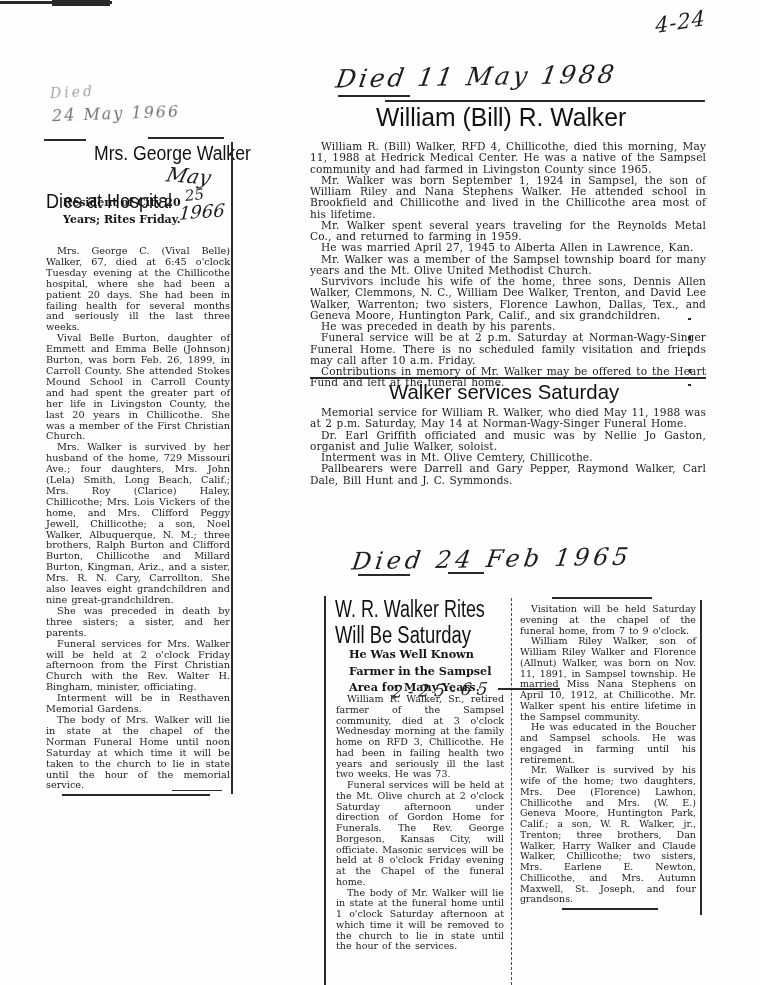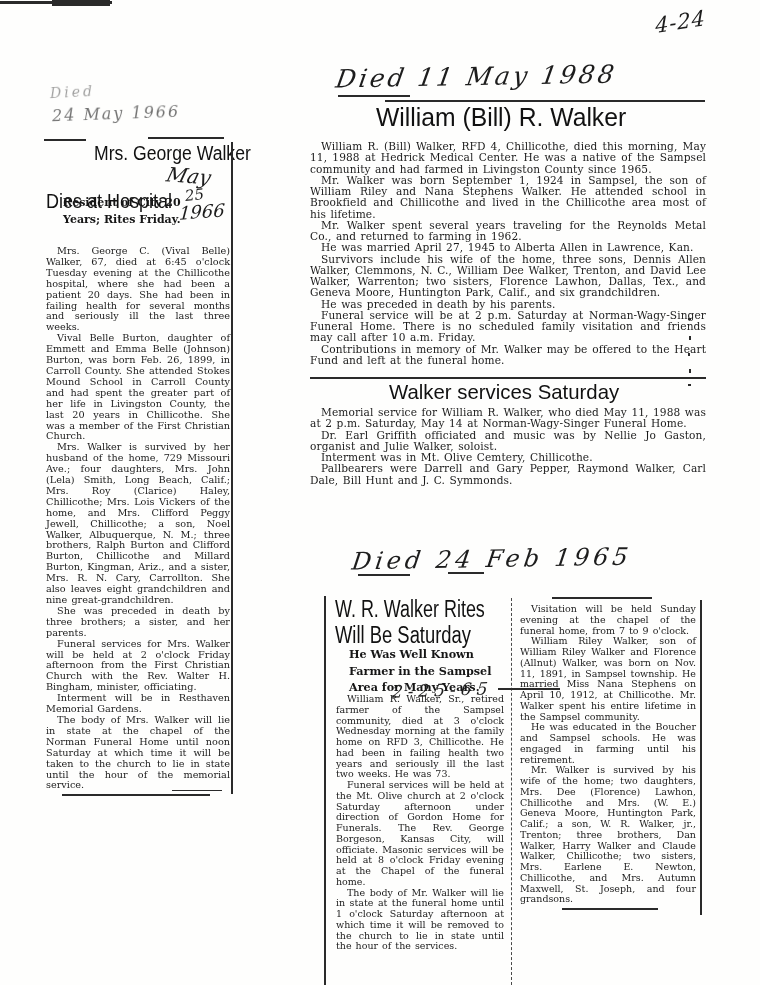--- a/index.html
+++ b/index.html
@@ -65,43 +65,44 @@
   <div class="hw abs" style="left:185px;top:188px;font-size:15px;transform:rotate(-6deg);">25</div>
   <div class="hw abs" style="left:179px;top:203px;font-size:18px;transform:rotate(-4deg) skewX(-8deg);">1966</div>
 
   <div class="subhead abs" style="left:63px;top:196px;font-size:11px;">Resident of City 20</div>
   <div class="subhead abs" style="left:63px;top:213px;font-size:11px;">Years; Rites Friday.</div>
 
   <div class="bodycol col-1966">
     <p>Mrs. George C. (Vival Belle) Walker, 67, died at 6:45 o'clock Tuesday evening at the Chillicothe hospital, where she had been a patient 20 days. She had been in failing health for several months and seriously ill the last three weeks.</p>
     <p>Vival Belle Burton, daughter of Emmett and Emma Belle (Johnson) Burton, was born Feb. 26, 1899, in Carroll County. She attended Stokes Mound School in Carroll County and had spent the greater part of her life in Livingston County, the last 20 years in Chillicothe. She was a member of the First Christian Church.</p>
     <p>Mrs. Walker is survived by her husband of the home, 729 Missouri Ave.; four daughters, Mrs. John (Lela) Smith, Long Beach, Calif.; Mrs. Roy (Clarice) Haley, Chillicothe; Mrs. Lois Vickers of the home, and Mrs. Clifford Peggy Jewell, Chillicothe; a son, Noel Walker, Albuquerque, N. M.; three brothers, Ralph Burton and Clifford Burton, Chillicothe and Millard Burton, Kingman, Ariz., and a sister, Mrs. R. N. Cary, Carrollton. She also leaves eight grandchildren and nine great-grandchildren.</p>
-    <p>She was preceded in death by three brothers; a sister, and her parents.</p>
+    <p>She was preceded in death by three sisters; a sister, and her parents.</p>
     <p>Funeral services for Mrs. Walker will be held at 2 o'clock Friday afternoon from the First Christian Church with the Rev. Walter H. Bingham, minister, officiating.</p>
     <p>Interment will be in Resthaven Memorial Gardens.</p>
     <p>The body of Mrs. Walker will lie in state at the chapel of the Norman Funeral Home until noon Saturday at which time it will be taken to the church to lie in state until the hour of the memorial service.</p>
   </div>
 
   <div class="rule" style="left:231px;top:142px;width:2px;height:652px;"></div>
   <div class="rule" style="left:62px;top:794px;width:148px;height:2px;"></div>
   <div class="rule" style="left:172px;top:790px;width:50px;height:1px;"></div>
 
   <div class="hw abs" style="left:336px;top:64px;font-size:25px;letter-spacing:3px;transform:rotate(-1deg) skewX(-10deg);">Died 11 May 1988</div>
   <div class="rule" style="left:338px;top:95px;width:72px;height:2px;"></div>
   <div class="rule" style="left:385px;top:100px;width:320px;height:2px;"></div>
 
   <div class="head abs center" style="left:310px;top:104px;width:396px;font-size:26px;">
     <span style="transform:scaleX(.95);">William (Bill) R. Walker</span>
   </div>
 
   <div class="bodycol col-1988">
     <p>William R. (Bill) Walker, RFD 4, Chillicothe, died this morning, May 11, 1988 at Hedrick Medical Center. He was a native of the Sampsel community and had farmed in Livingston County since 1965.</p>
     <p>Mr. Walker was born September 1, 1924 in Sampsel, the son of William Riley and Nana Stephens Walker. He attended school in Brookfield and Chillicothe and lived in the Chillicothe area most of his lifetime.</p>
-    <p>Mr. Walker spent several years traveling for the Reynolds Metal Co., and returned to farming in 1962.</p>
+    <p>Mr. Walker spent several years traveling for the Reynolds Metal Co., and returned to farming in 1959.</p>
     <p>He was married April 27, 1945 to Alberta Allen in Lawrence, Kan.</p>
+    <p>Mr. Walker was a member of the Sampsel township board for many years and the Mt. Olive United Methodist Church.</p>
     <p>Survivors include his wife of the home, three sons, Dennis Allen Walker, Clemmons, N. C., William Dee Walker, Trenton, and David Lee Walker, Warrenton; two sisters, Florence Lawhon, Dallas, Tex., and Geneva Moore, Huntington Park, Calif., and six grandchildren.</p>
     <p>He was preceded in death by his parents.</p>
     <p>Funeral service will be at 2 p.m. Saturday at Norman-Wagy-Singer Funeral Home. There is no scheduled family visitation and friends may call after 10 a.m. Friday.</p>
     <p>Contributions in memory of Mr. Walker may be offered to the Heart Fund and left at the funeral home.</p>
   </div>
 
   <div class="rule" style="left:688px;top:318px;width:3px;height:2px;"></div>
   <div class="rule" style="left:689px;top:336px;width:2px;height:4px;"></div>
   <div class="rule" style="left:688px;top:353px;width:2px;height:3px;"></div>
   <div class="rule" style="left:689px;top:369px;width:2px;height:4px;"></div>
@@ -140,21 +141,21 @@
   <div class="hw abs" style="left:392px;top:682px;font-size:17px;letter-spacing:5px;transform:rotate(-2deg) skewX(-8deg);">2-25-65</div>
   <div class="rule" style="left:498px;top:688px;width:62px;height:2px;"></div>
 
   <div class="bodycol col-1965l">
     <p>William R. Walker, Sr., retired farmer of the Sampsel community, died at 3 o'clock Wednesday morning at the family home on RFD 3, Chillicothe. He had been in failing health two years and seriously ill the last two weeks. He was 73.</p>
     <p>Funeral services will be held at the Mt. Olive church at 2 o'clock Saturday afternoon under direction of Gordon Home for Funerals. The Rev. George Borgeson, Kansas City, will officiate. Masonic services will be held at 8 o'clock Friday evening at the Chapel of the funeral home.</p>
     <p>The body of Mr. Walker will lie in state at the funeral home until 1 o'clock Saturday afternoon at which time it will be removed to the church to lie in state until the hour of the services.</p>
   </div>
 
   <div class="bodycol col-1965r">
-    <p>Visitation will be held Sunday evening at the chapel of the funeral home, from 7 to 9 o'clock.</p>
+    <p>Visitation will be held Saturday evening at the chapel of the funeral home, from 7 to 9 o'clock.</p>
     <p>William Riley Walker, son of William Riley Walker and Florence (Allnut) Walker, was born on Nov. 11, 1891, in Sampsel township. He married Miss Nana Stephens on April 10, 1912, at Chillicothe. Mr. Walker spent his entire lifetime in the Sampsel community.</p>
     <p>He was educated in the Boucher and Sampsel schools. He was engaged in farming until his retirement.</p>
     <p>Mr. Walker is survived by his wife of the home; two daughters, Mrs. Dee (Florence) Lawhon, Chillicothe and Mrs. (W. E.) Geneva Moore, Huntington Park, Calif.; a son, W. R. Walker, jr., Trenton; three brothers, Dan Walker, Harry Walker and Claude Walker, Chillicothe; two sisters, Mrs. Earlene E. Newton, Chillicothe, and Mrs. Autumn Maxwell, St. Joseph, and four grandsons.</p>
   </div>
 
   <div class="rule" style="left:562px;top:908px;width:96px;height:2px;"></div>
 
 </div>
 
 </body></html>

